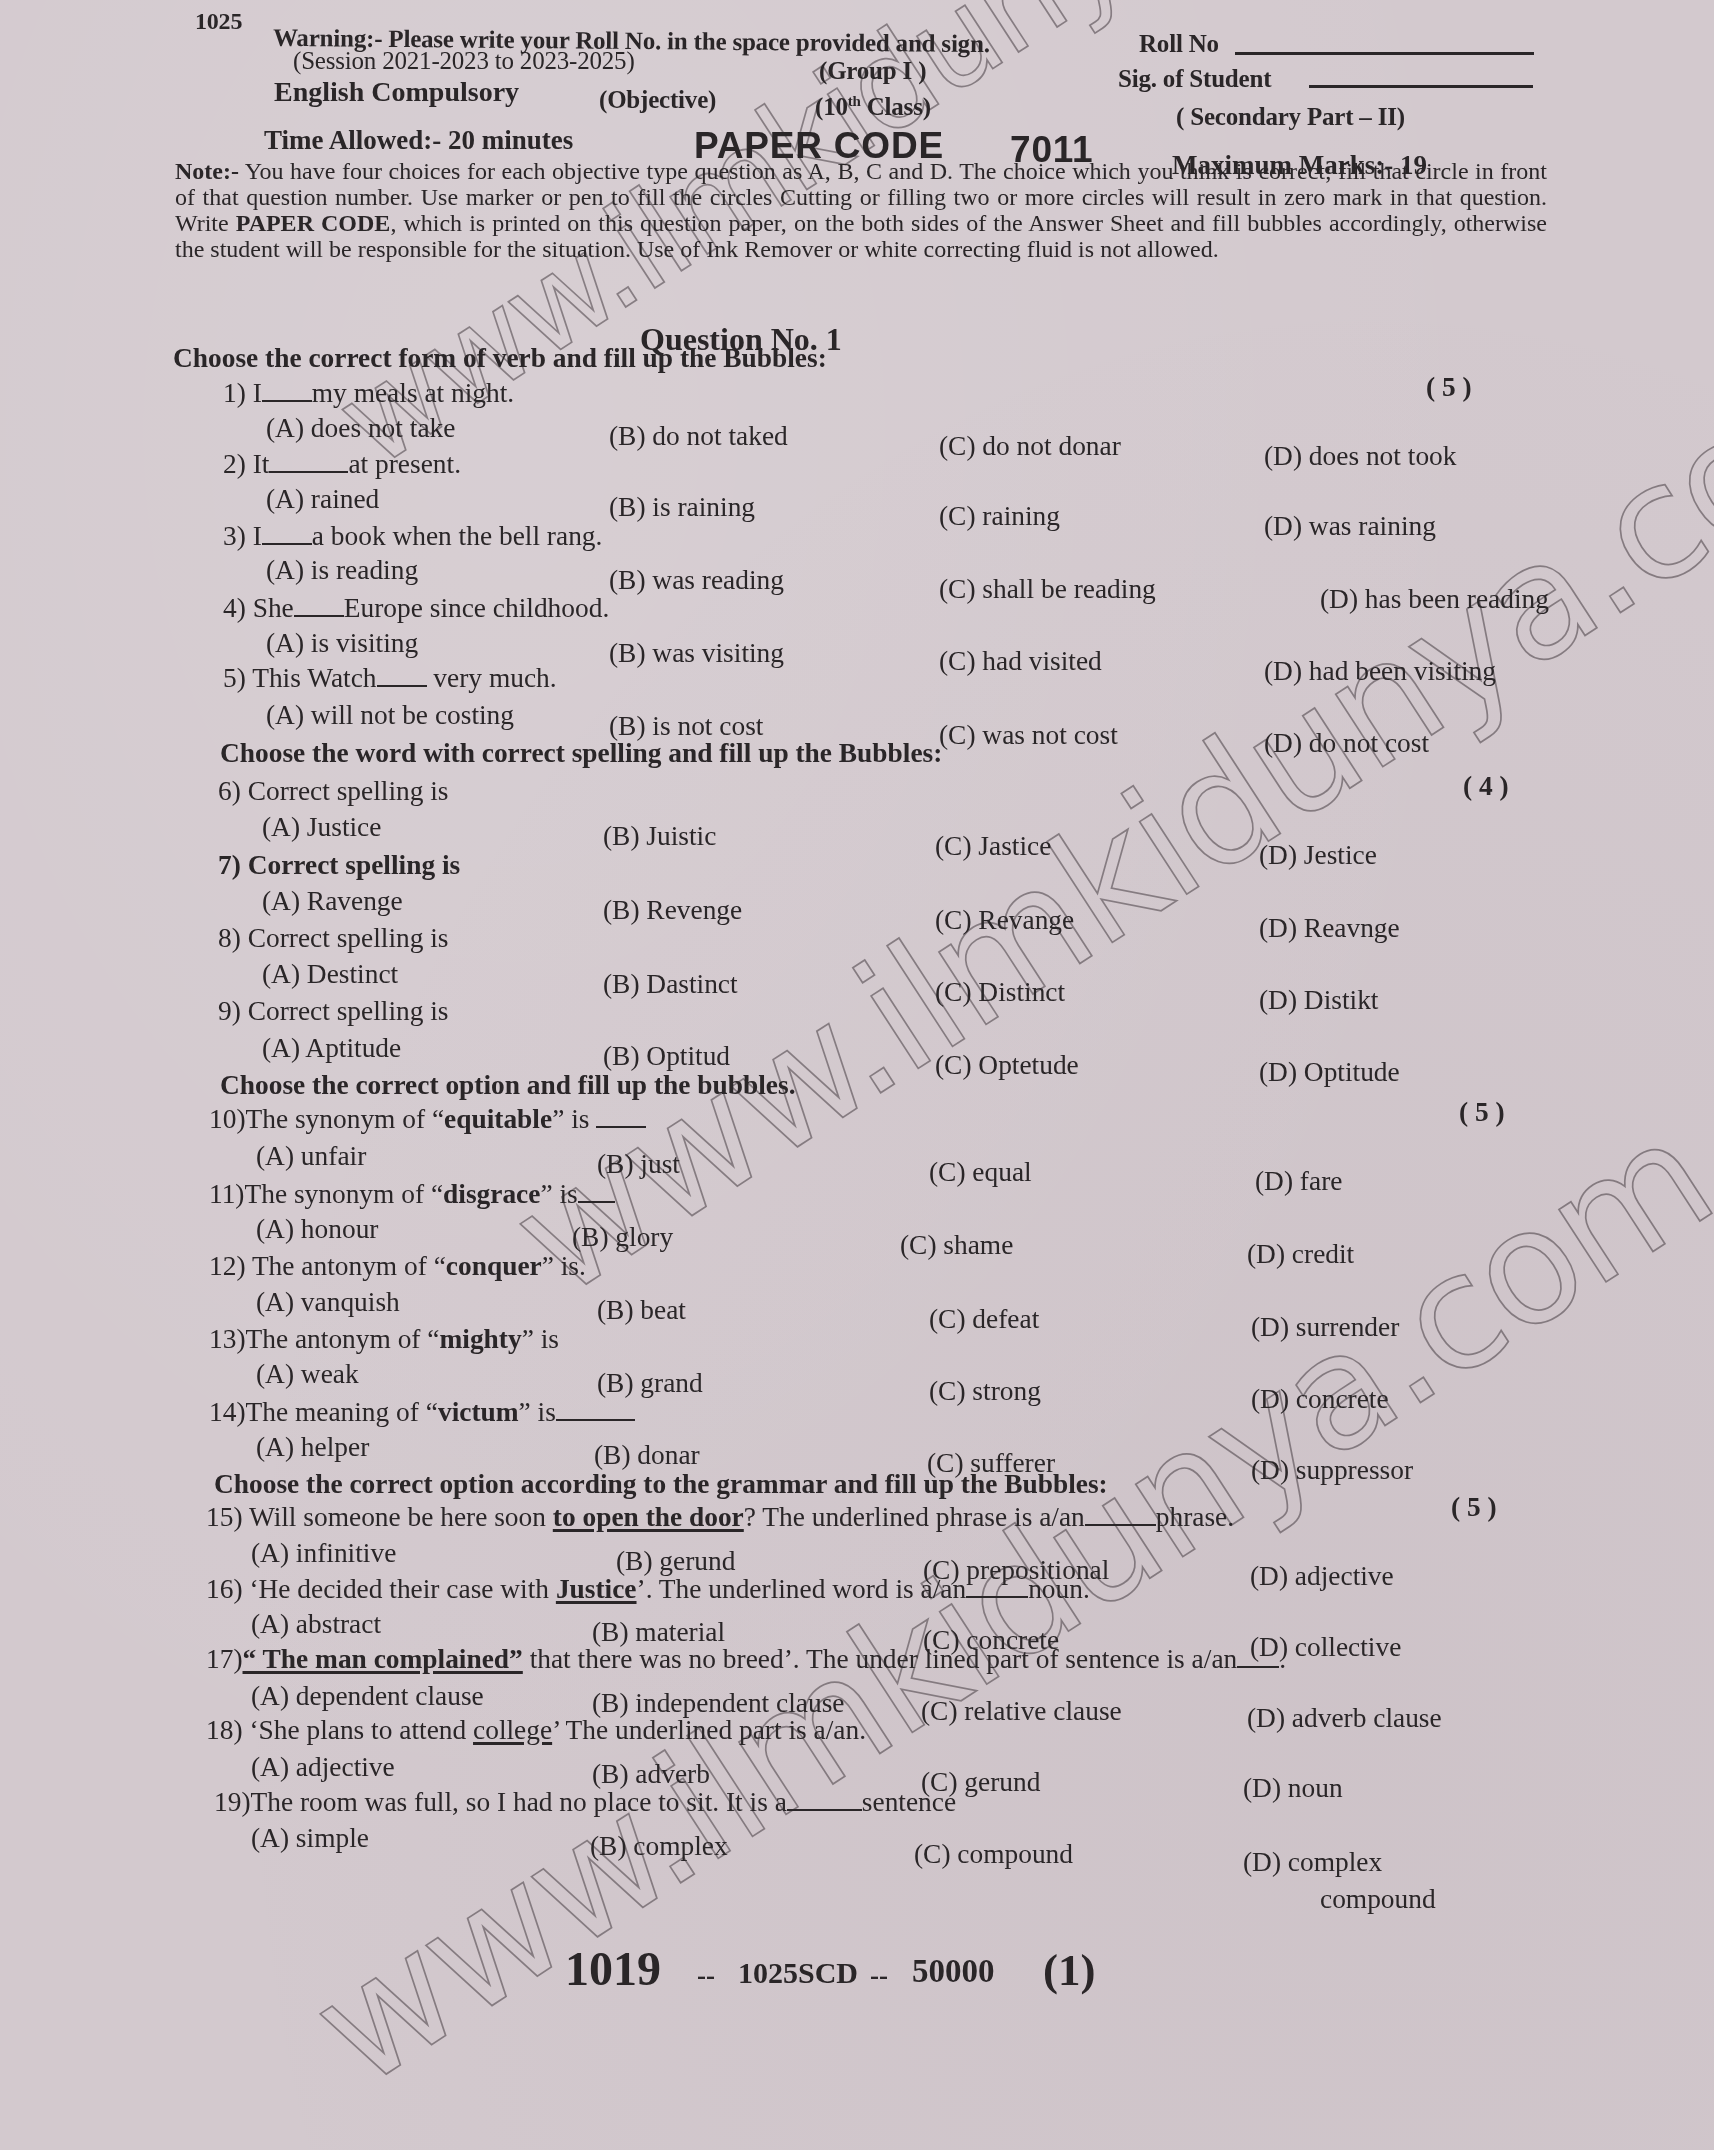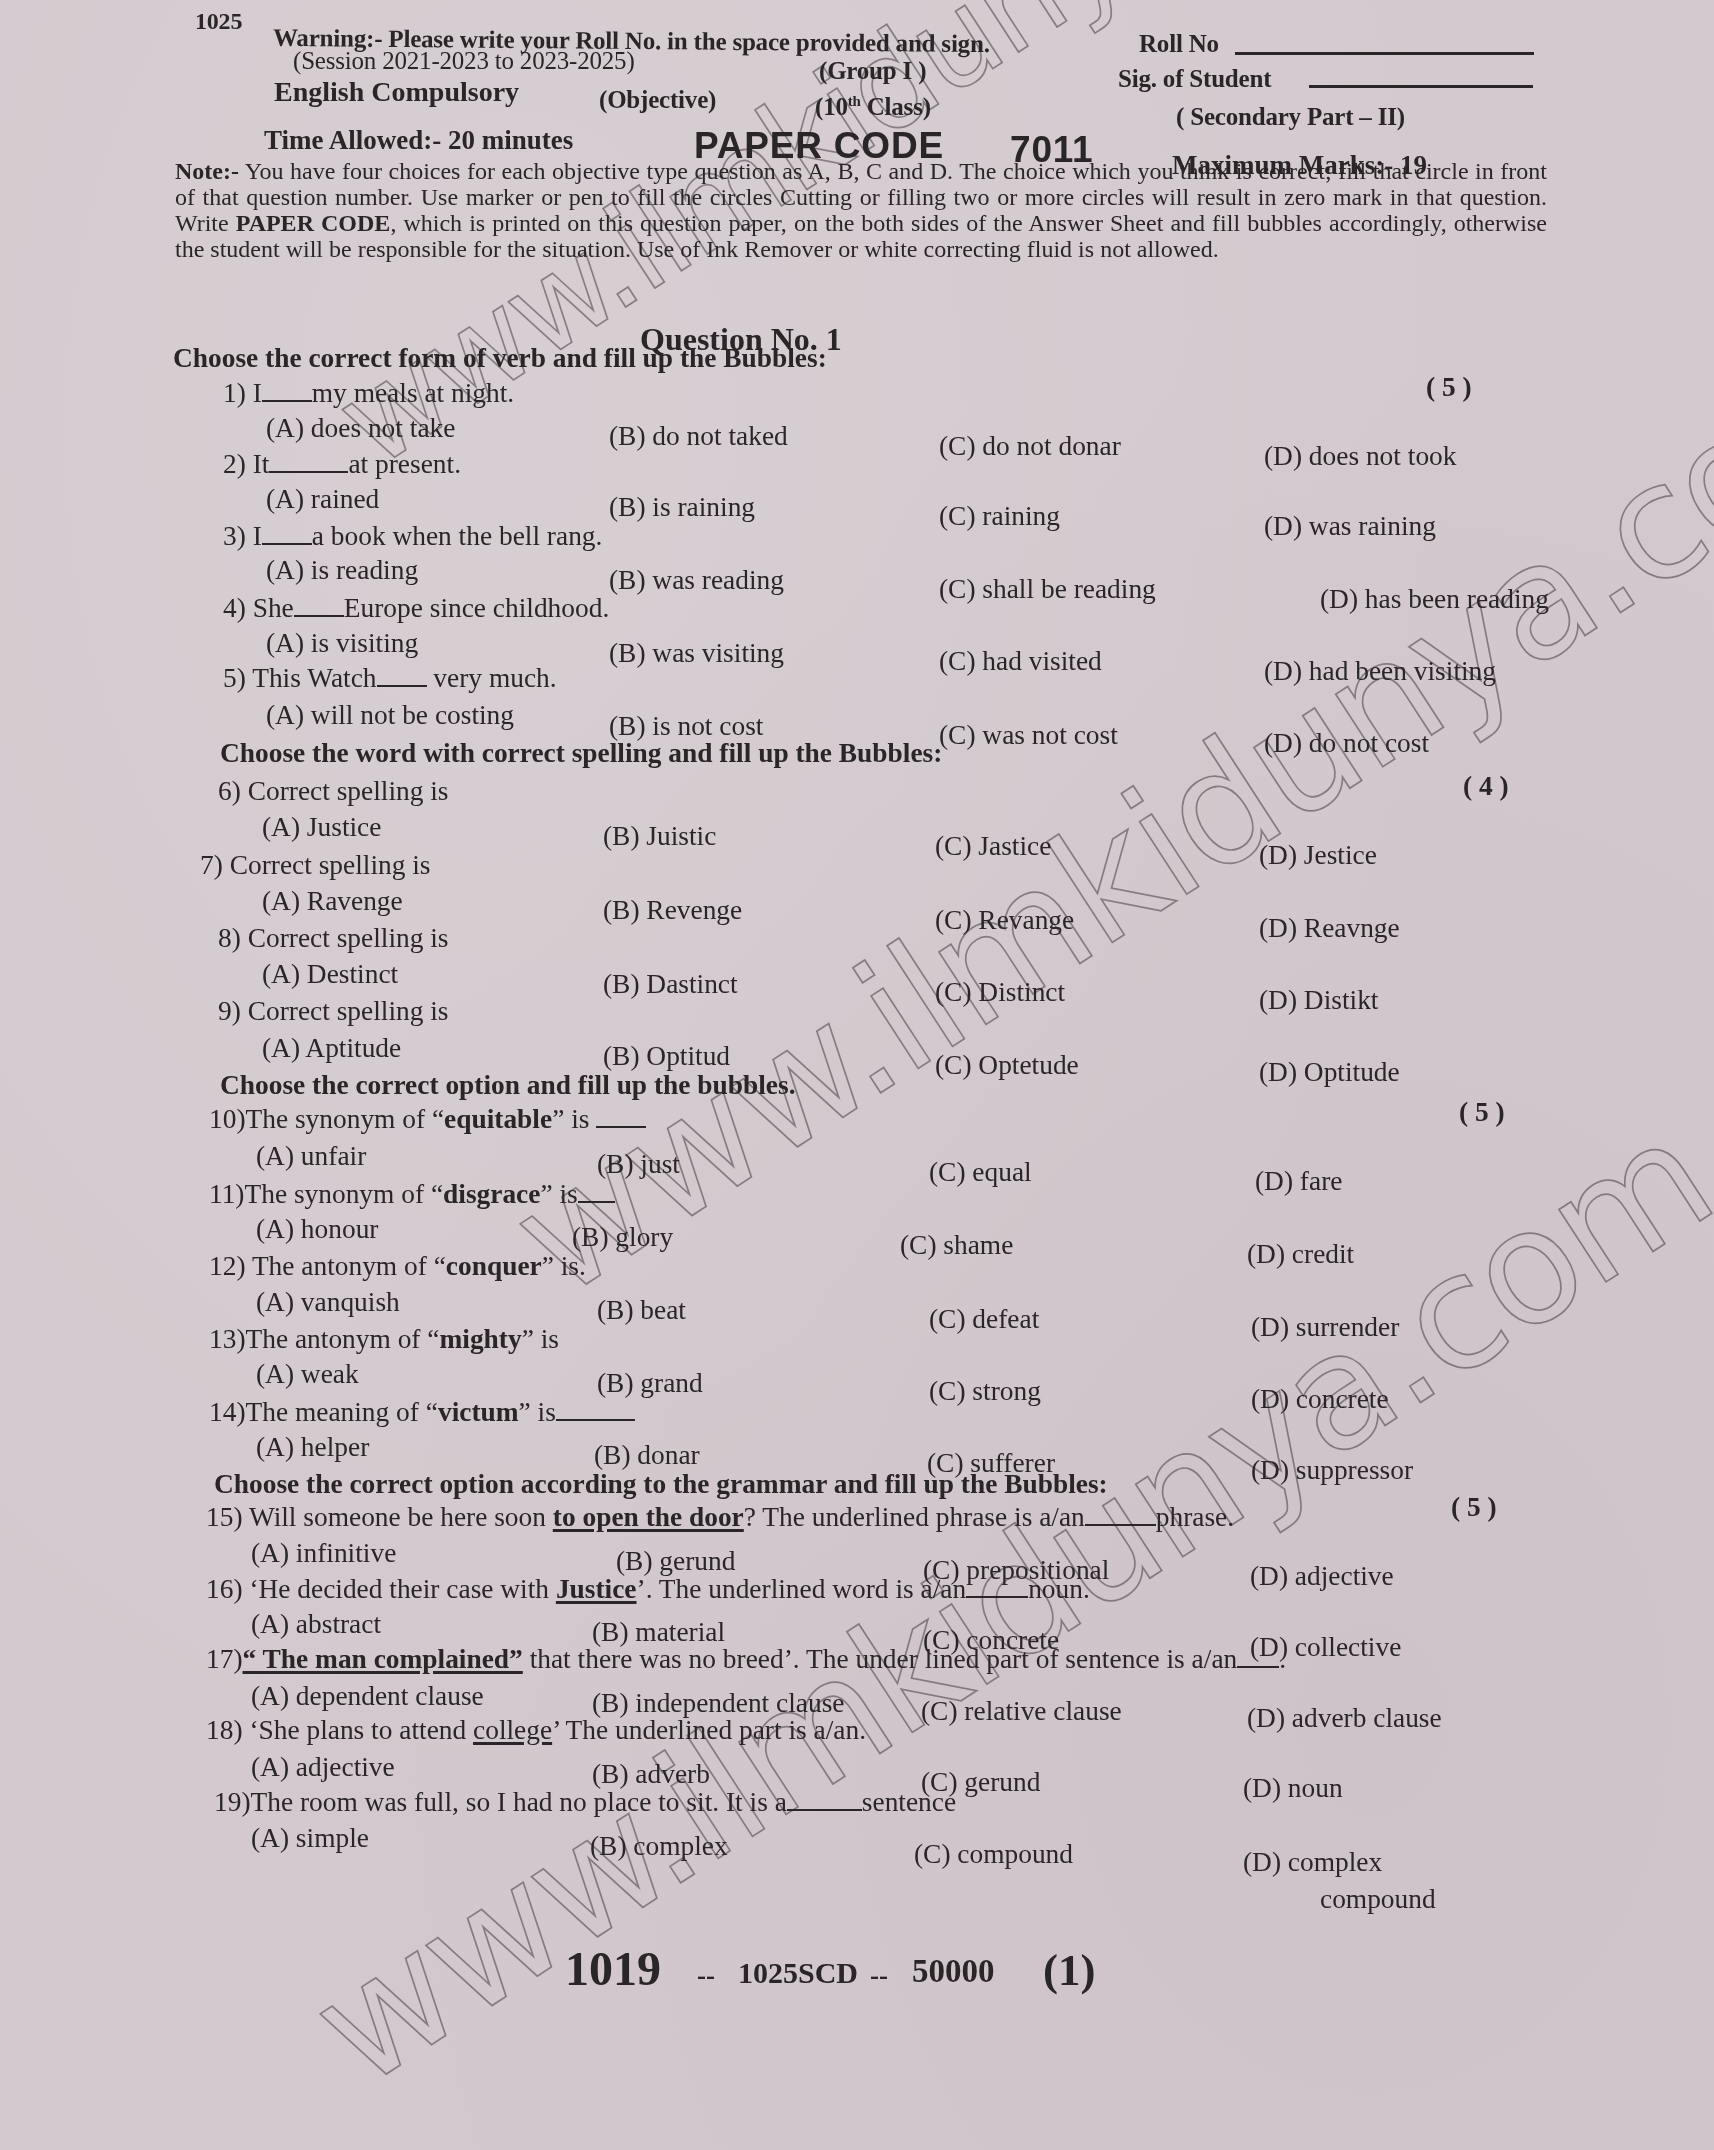--- a/index.html
+++ b/index.html
@@ -108,21 +108,21 @@
 
 <div class="abs section" style="left:220px; top:738px;">Choose the word with correct spelling and fill up the Bubbles:</div>
 <div class="abs marks" style="left:1463px; top:771px;">( 4 )</div>
 
 <div class="abs q" style="left:218px; top:776px;"><span>6)</span> <span>Correct spelling is</span></div>
 <div class="abs opt" style="left:262px; top:812px;">(A)  Justice</div>
 <div class="abs opt" style="left:603px; top:821px;">(B)  Juistic</div>
 <div class="abs opt" style="left:935px; top:831px;">(C)  Jastice</div>
 <div class="abs opt" style="left:1259px; top:840px;">(D)  Jestice</div>
 
-<div class="abs q" style="left:200px; top:850px;"><span>7)</span> <span>Correct spelling is</span></div>
+<div class="abs q" style="left:218px; top:850px;font-weight:bold;"><span>7)</span> <span>Correct spelling is</span></div>
 <div class="abs opt" style="left:262px; top:886px;">(A)  Ravenge</div>
 <div class="abs opt" style="left:603px; top:895px;">(B)  Revenge</div>
 <div class="abs opt" style="left:935px; top:905px;">(C)  Revange</div>
 <div class="abs opt" style="left:1259px; top:913px;">(D)  Reavnge</div>
 
 <div class="abs q" style="left:218px; top:923px;"><span>8)</span> <span>Correct spelling is</span></div>
 <div class="abs opt" style="left:262px; top:959px;">(A)  Destinct</div>
 <div class="abs opt" style="left:603px; top:969px;">(B)  Dastinct</div>
 <div class="abs opt" style="left:935px; top:977px;">(C)  Distinct</div>
 <div class="abs opt" style="left:1259px; top:985px;">(D)  Distikt</div>

